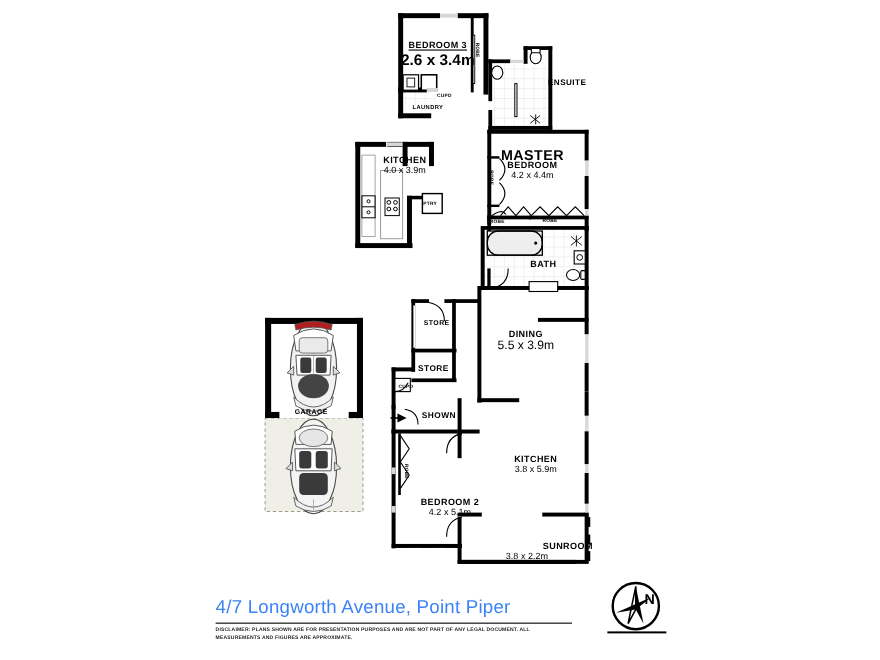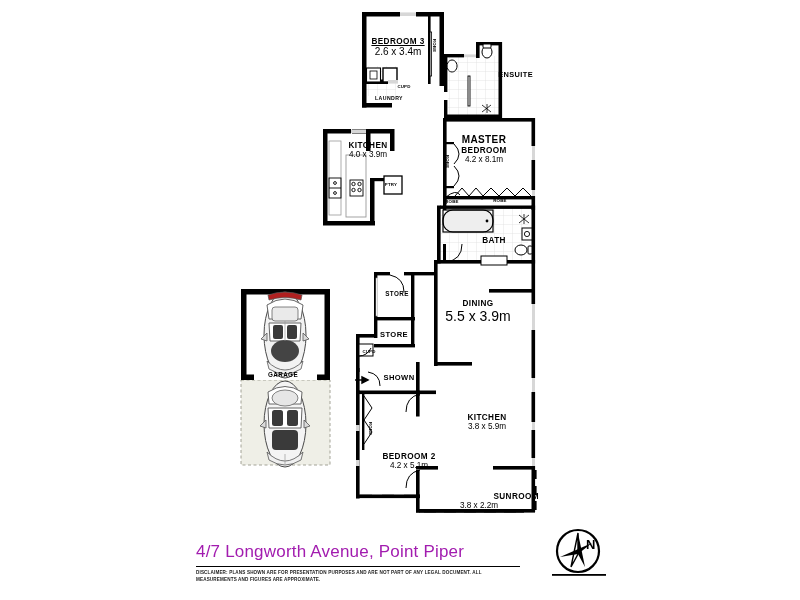--- a/index.html
+++ b/index.html
@@ -8,21 +8,21 @@
     font-family:"Liberation Sans", sans-serif;
     color:#000;overflow:hidden;position:relative;
   }
   #plan{position:absolute;left:0;top:0;width:800px;height:600px;}
   .txt{position:absolute;text-align:center;line-height:1.15;white-space:nowrap;}
   .room-name{font-weight:700;letter-spacing:.4px;}
   .room-dim{font-weight:400;}
   .tiny{font-size:4.4px;font-weight:700;letter-spacing:.2px;}
   #title{
     position:absolute;left:196px;top:542px;
-    font-size:17px;font-weight:400;letter-spacing:.2px;color:#a21caf;
+    font-size:17px;font-weight:400;letter-spacing:.2px;color:#3b82f6;
   }
   #titlerule{position:absolute;left:196px;top:566px;width:324px;height:1px;background:#000;}
   #disclaimer{
     position:absolute;left:196px;top:570px;width:300px;
     font-size:4.6px;line-height:1.45;color:#222;letter-spacing:.15px;font-weight:700;
   }
   .compass-wrap{position:absolute;left:552px;top:527px;width:54px;height:52px;}
 </style>
 </head>
 <body>
@@ -284,45 +284,45 @@
       <rect x="360" y="494.8" width="12" height="3"></rect>
       <rect x="382" y="494.8" width="12" height="3"></rect>
       <rect x="404" y="494.8" width="12" height="3"></rect>
     </g>
   </g>
 </svg>
 
 <div id="labels-layer">
     <div class="txt" style="left: 338px; top: 37px; width: 120px;">
       <div class="room-name" style="font-size: 8.2px; text-decoration: underline;">BEDROOM 3</div>
-      <div class="room-dim" style="font-size: 10px;">2.6 x 3.4m</div>
+      <div class="room-dim" style="font-size: 14px; font-weight: bold;">2.6 x 3.4m</div>
     </div>
     <div class="txt" style="left: 413px; top: 71px; width: 120px;">
       <div class="room-name" style="font-size: 7.4px; text-align: right;">ENSUITE</div>
     </div>
     <div class="txt" style="left: 329px; top: 96px; width: 120px;">
       <div class="room-name" style="font-size: 5.2px;">LAUNDRY</div>
     </div>
     <div class="txt" style="left: 308px; top: 141px; width: 120px;">
       <div class="room-name" style="font-size: 8.2px;">KITCHEN</div>
       <div class="room-dim" style="font-size: 8.2px;">4.0 x 3.9m</div>
     </div>
     <div class="txt" style="left: 424px; top: 134px; width: 120px;">
-      <div class="room-name" style="font-size: 10px;">MASTER</div>
+      <div class="room-name" style="font-size: 13px;">MASTER</div>
     </div>
     <div class="txt" style="left: 424px; top: 146px; width: 120px;">
       <div class="room-name" style="font-size: 8.2px;">BEDROOM</div>
-      <div class="room-dim" style="font-size: 8.2px;">4.2 x 8.1m</div>
+      <div class="room-dim" style="font-size: 8.2px;">4.2 x 4.4m</div>
     </div>
     <div class="txt" style="left: 434px; top: 236px; width: 120px;">
       <div class="room-name" style="font-size: 8.2px;">BATH</div>
     </div>
     <div class="txt" style="left: 418px; top: 299px; width: 120px;">
       <div class="room-name" style="font-size: 8.2px;">DINING</div>
-      <div class="room-dim" style="font-size: 14px;">5.5 x 3.9m</div>
+      <div class="room-dim" style="font-size: 11px;">5.5 x 3.9m</div>
     </div>
     <div class="txt" style="left: 337px; top: 290px; width: 120px;">
       <div class="room-name" style="font-size: 6.3px;">STORE</div>
     </div>
     <div class="txt" style="left: 334px; top: 331px; width: 120px;">
       <div class="room-name" style="font-size: 7.6px;">STORE</div>
     </div>
     <div class="txt" style="left: 339px; top: 374px; width: 120px;">
       <div class="room-name" style="font-size: 7.6px;">SHOWN</div>
     </div>

